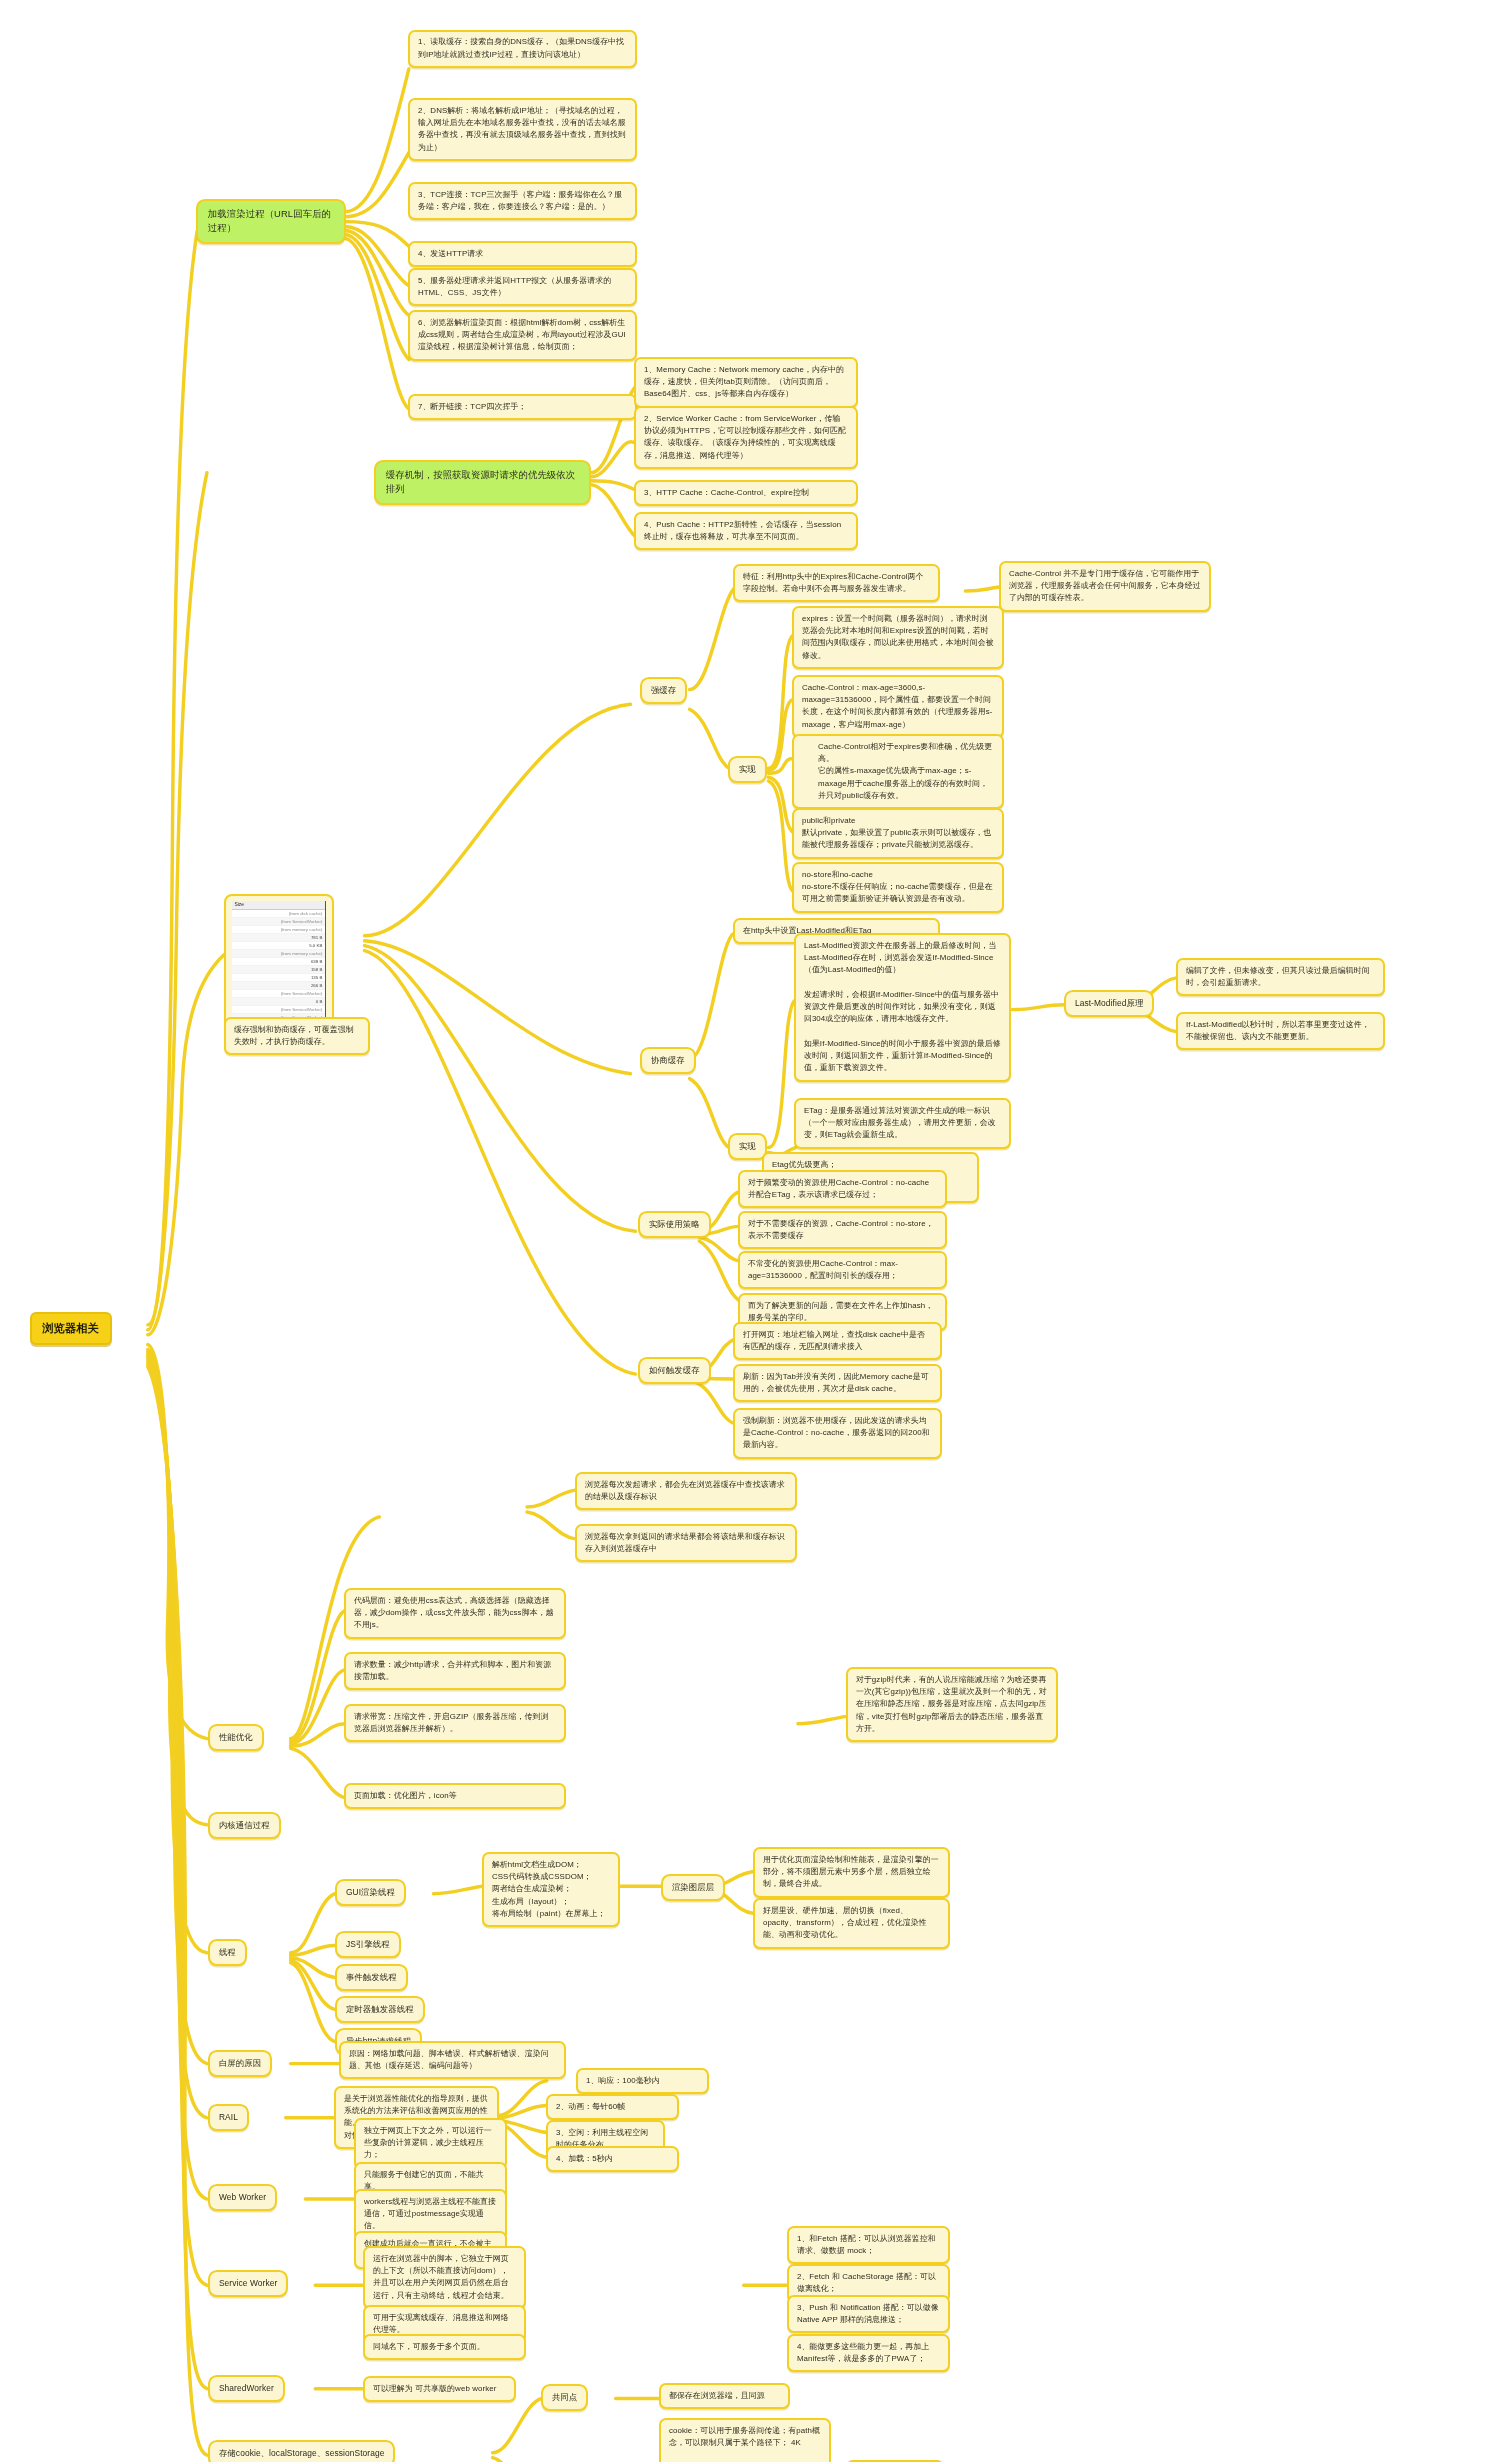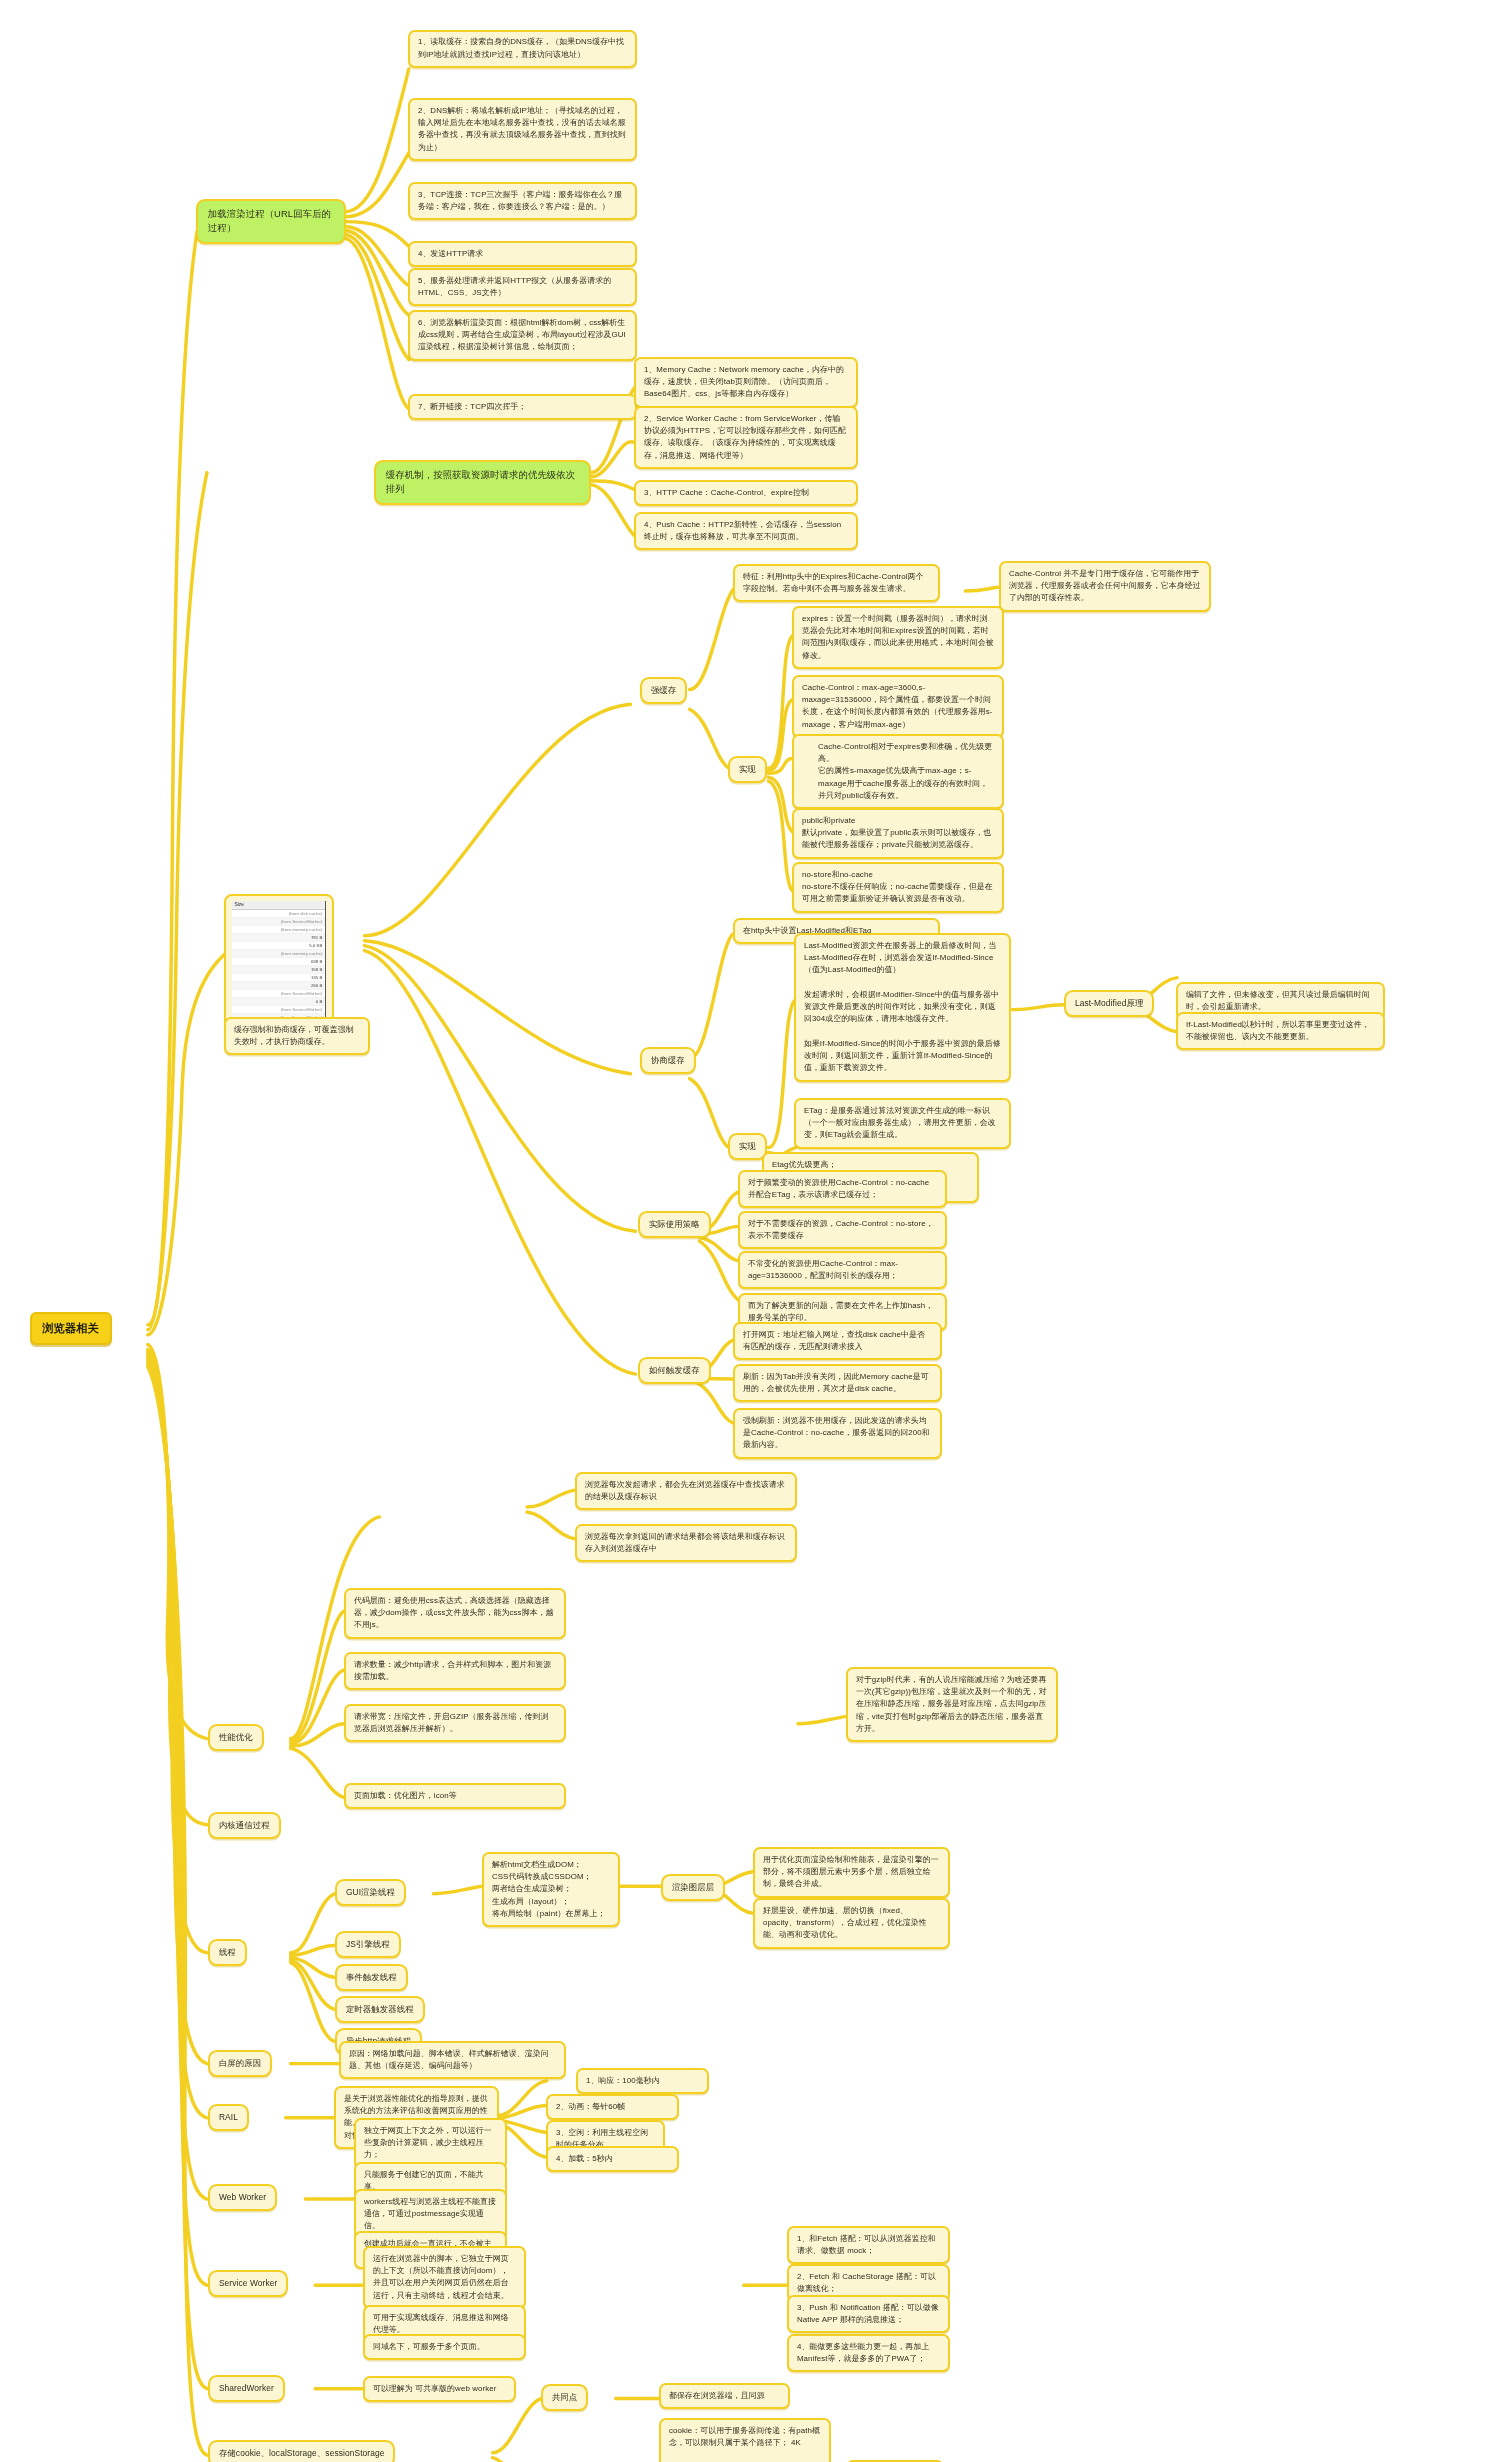--- a/index.html
+++ b/index.html
@@ -285,21 +285,21 @@
   <div class="node sm" style="left:794px; top:933px; width:217px;">Last-Modified资源文件在服务器上的最后修改时间，当Last-Modified存在时，浏览器会发送If-Modified-Since（值为Last-Modified的值）
 
 发起请求时，会根据If-Modifier-Since中的值与服务器中资源文件最后更改的时间作对比，如果没有变化，则返回304或空的响应体，请用本地缓存文件。
 
 如果If-Modified-Since的时间小于服务器中资源的最后修改时间，则返回新文件，重新计算If-Modified-Since的值，重新下载资源文件。</div>
   <div class="node sm" style="left:794px; top:1098px; width:217px;">ETag：是服务器通过算法对资源文件生成的唯一标识（一个一般对应由服务器生成），请用文件更新，会改变，则ETag就会重新生成。</div>
   <div class="node sm" style="left:762px; top:1152px; width:217px;">Etag优先级更高；
 Last-Modified的能优于Etag；
 Etag精度优于Last-Modified；</div>
   <div class="node mini" style="left:1064px; top:990px;">Last-Modified原理</div>
-  <div class="node sm" style="left:1176px; top:958px; width:209px;margin-top:24px;">编辑了文件，但未修改变，但其只读过最后编辑时间时，会引起重新请求。</div>
+  <div class="node sm" style="left:1176px; top:958px; width:209px;">编辑了文件，但未修改变，但其只读过最后编辑时间时，会引起重新请求。</div>
   <div class="node sm" style="left:1176px; top:1012px; width:209px;">If-Last-Modified以秒计时，所以若事里更变过这件，不能被保留也、该内文不能更更新。</div>
 
   <div class="node mini" style="left:638px; top:1211px;">实际使用策略</div>
   <div class="node sm" style="left:738px; top:1170px; width:209px;">对于频繁变动的资源使用Cache-Control：no-cache并配合ETag，表示该请求已缓存过；</div>
   <div class="node sm" style="left:738px; top:1211px; width:209px;">对于不需要缓存的资源，Cache-Control：no-store，表示不需要缓存</div>
   <div class="node sm" style="left:738px; top:1251px; width:209px;">不常变化的资源使用Cache-Control：max-age=31536000，配置时间引长的缓存用；</div>
   <div class="node sm" style="left:738px; top:1293px; width:209px;">而为了解决更新的问题，需要在文件名上作加hash，服务号某的字印。</div>
 
   <div class="node mini" style="left:638px; top:1357px;">如何触发缓存</div>
   <div class="node sm" style="left:733px; top:1322px; width:209px;">打开网页：地址栏输入网址，查找disk cache中是否有匹配的缓存，无匹配则请求接入</div>

